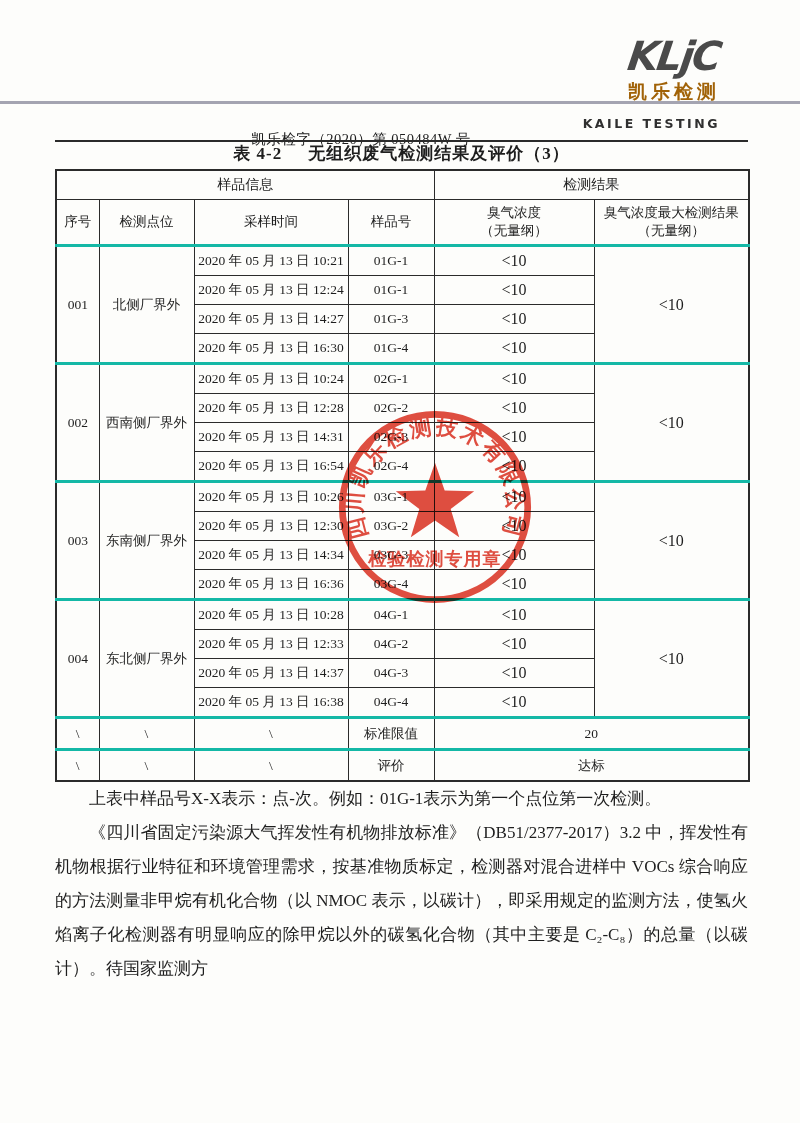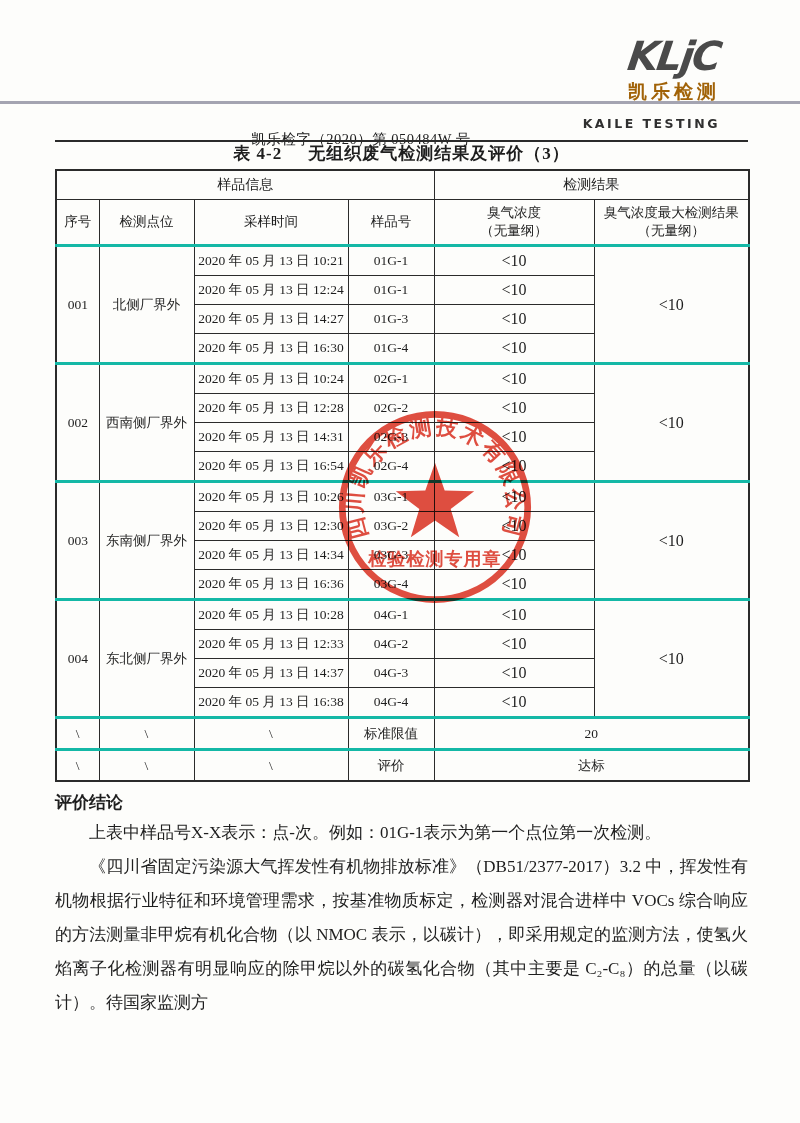--- a/index.html
+++ b/index.html
@@ -218,21 +218,20 @@
           <tr class="footer-row group-top">
             <td>\</td>
             <td>\</td>
             <td>\</td>
             <td>评价</td>
             <td colspan="2">达标</td>
           </tr>
         </tbody>
       </table>
 
-    <div class="sec-heading">评价结论</div>
 
     <p class="para">上表中样品号X-X表示：点-次。例如：01G-1表示为第一个点位第一次检测。</p>
     <p class="para">《四川省固定污染源大气挥发性有机物排放标准》（DB51/2377-2017）3.2 中，挥发性有机物根据行业特征和环境管理需求，按基准物质标定，检测器对混合进样中 VOCs 综合响应的方法测量非甲烷有机化合物（以 NMOC 表示，以碳计），即采用规定的监测方法，使氢火焰离子化检测器有明显响应的除甲烷以外的碳氢化合物（其中主要是 C₂-C₈）的总量（以碳计）。待国家监测方</p>
 
   </div>
 
   <svg class="stamp" viewBox="0 0 200 200" xmlns="http://www.w3.org/2000/svg">
     <defs>
       <path id="seal-arc" d="M 41.8,140.8 A 71,71 0 1 1 158.2,140.8" fill="none"></path>
     </defs>

